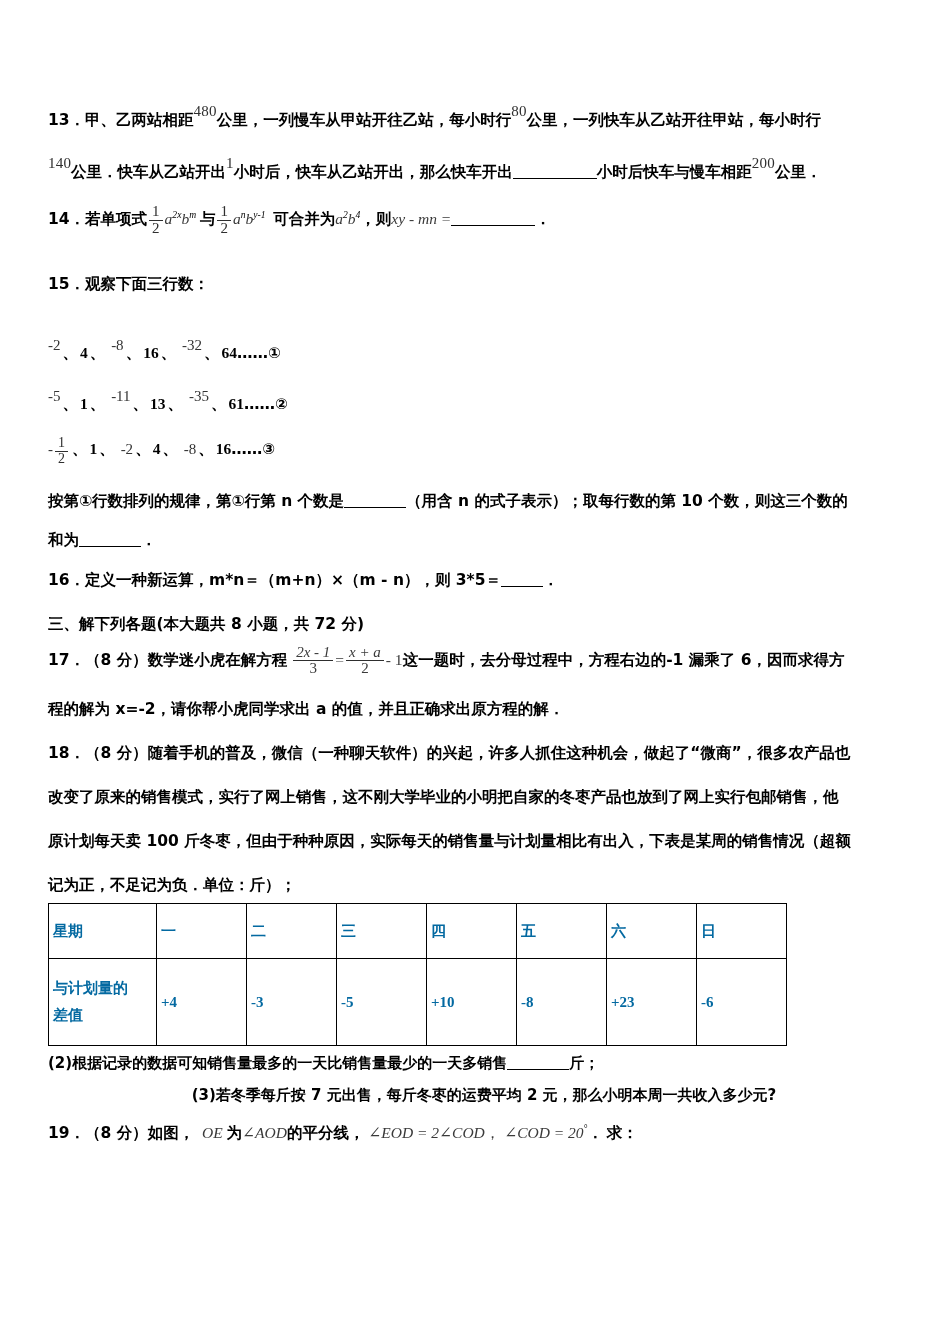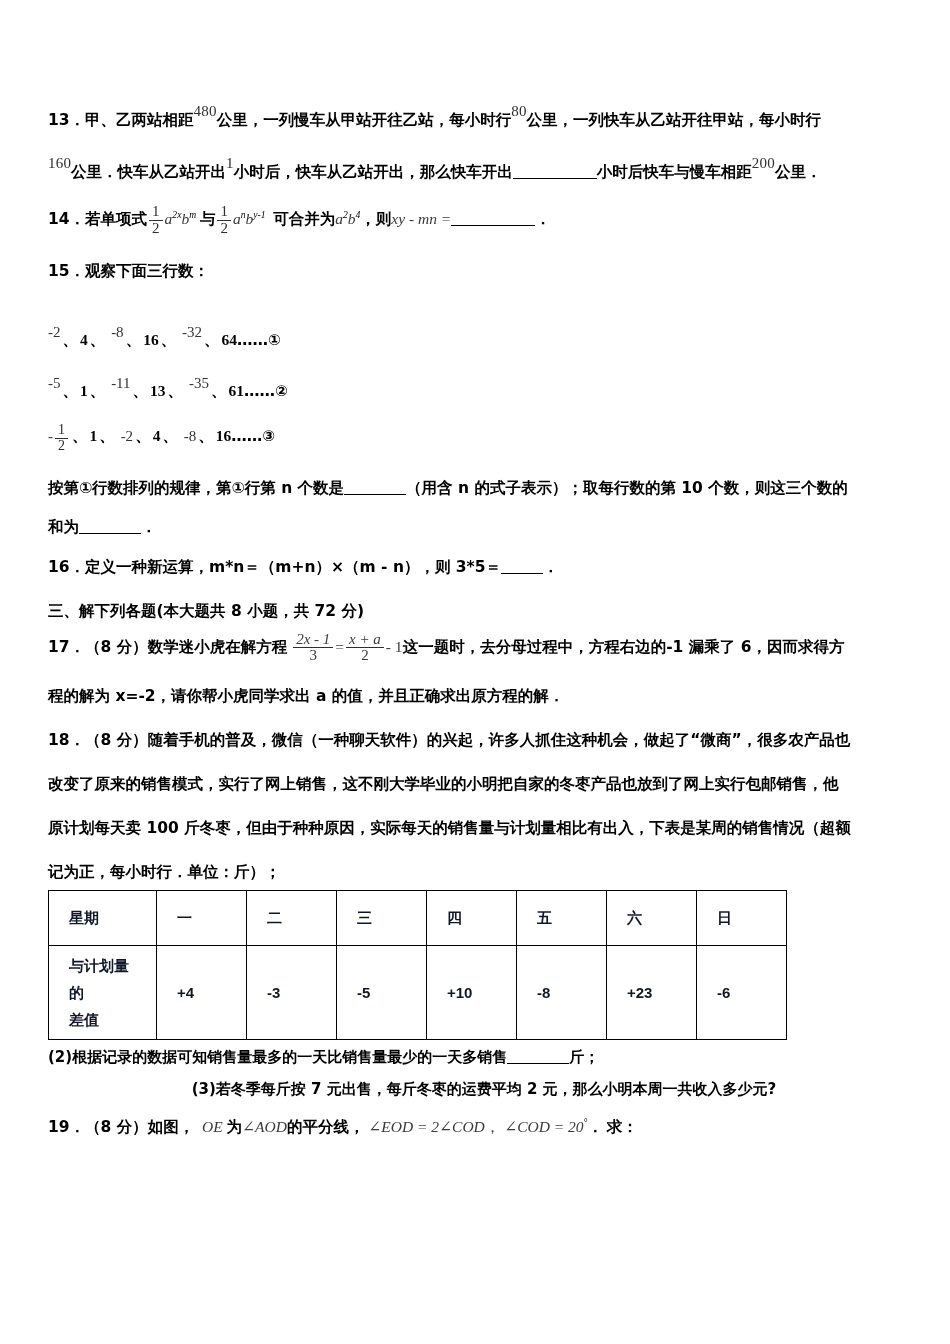--- a/index.html
+++ b/index.html
@@ -136,25 +136,25 @@
   table.sales {
     border-collapse: collapse;
     table-layout: fixed;
     margin: 6px 0 8px 0;
     width: 648px;
   }
   table.sales th, table.sales td {
     border: 1.1px solid #000;
     font-size: 15px;
     font-weight: bold;
-    font-family: Liberation Sans, sans-serif;
-    padding: 6px 20px;
+    font-family: Liberation Serif, serif;
+    padding: 6px 4px;
     text-align: left;
     vertical-align: middle;
-    color: #0f172a;
+    color: #0369a1;
   }
   table.sales tr.head th { height: 42px; }
   table.sales tr.body td { height: 74px; }
   table.sales col.c0 { width: 108px; }
   table.sales col.cd { width: 90px; }
   td.label-cell { line-height: 1.8; }
 
   .sub-q {
     font-size: 15px;
     font-weight: bold;
@@ -167,25 +167,25 @@
 <body>
 
 <div class="page">
  <div class="content">
 
   <div class="q q13">
     <p>
       <span class="cjk">13．</span><span class="cjk">甲、乙两站相距</span><span class="sup-num">480</span><span class="cjk">公里，一列慢车从甲站开往乙站，每小时行</span><span class="sup-num">80</span><span class="cjk">公里，一列快车从乙站开往甲站，每小时行</span>
     </p>
     <p>
-      <span class="sup-num">160</span><span class="cjk">公里．快车从乙站开出</span><span class="sup-num">1</span><span class="cjk">小时后，快车从乙站开出，那么快车开出</span><span class="blank b-lg"></span><span class="cjk">小时后快车与慢车相距</span><span class="sup-num">200</span><span class="cjk">公里．</span>
-    </p>
-  </div>
-
-  <div class="q" style="margin-bottom:22px;">
+      <span class="sup-num">140</span><span class="cjk">公里．快车从乙站开出</span><span class="sup-num">1</span><span class="cjk">小时后，快车从乙站开出，那么快车开出</span><span class="blank b-lg"></span><span class="cjk">小时后快车与慢车相距</span><span class="sup-num">200</span><span class="cjk">公里．</span>
+    </p>
+  </div>
+
+  <div class="q" style="margin-bottom:35px;">
     <p>
       <span class="cjk">14．</span><span class="cjk">若单项式</span><span class="frac"><span class="num">1</span><span class="den">2</span></span><span class="mi">a</span><sup class="e">2x</sup><span class="mi">b</span><sup class="e">m</sup>&nbsp;<span class="cjk">与</span><span class="frac"><span class="num">1</span><span class="den">2</span></span><span class="mi">a</span><sup class="e">n</sup><span class="mi">b</span><sup class="e">y-1</sup>&nbsp;&nbsp;<span class="cjk">可合并为</span><span class="mi">a</span><sup class="e">2</sup><span class="mi">b</span><sup class="e">4</sup><span class="cjk">，则</span><span class="mi">xy - mn =</span><span class="blank b-lg"></span><span class="cjk">．</span>
     </p>
   </div>
 
   <div class="q" style="margin-bottom:6px;">
     <p style="margin-bottom:36px;">
       <span class="cjk">15．</span><span class="cjk">观察下面三行数：</span>
     </p>
   </div>
@@ -232,21 +232,21 @@
     <p>
       <span class="cjk">18．</span><span class="cjk">（8 分）</span><span class="cjk">随着手机的普及，微信（一种聊天软件）的兴起，许多人抓住这种机会，做起了“微商”，很多农产品也</span>
     </p>
     <p>
       <span class="cjk">改变了原来的销售模式，实行了网上销售，这不刚大学毕业的小明把自家的冬枣产品也放到了网上实行包邮销售，他</span>
     </p>
     <p>
       <span class="cjk">原计划每天卖 100 斤冬枣，但由于种种原因，实际每天的销售量与计划量相比有出入，下表是某周的销售情况（超额</span>
     </p>
     <p style="margin-bottom:6px;">
-      <span class="cjk">记为正，每小时行．单位：斤）；</span>
+      <span class="cjk">记为正，不足记为负．单位：斤）；</span>
     </p>
   </div>
 
   <table class="sales">
     <colgroup>
       <col class="c0">
           <col class="cd">
           <col class="cd">
           <col class="cd">
           <col class="cd">

